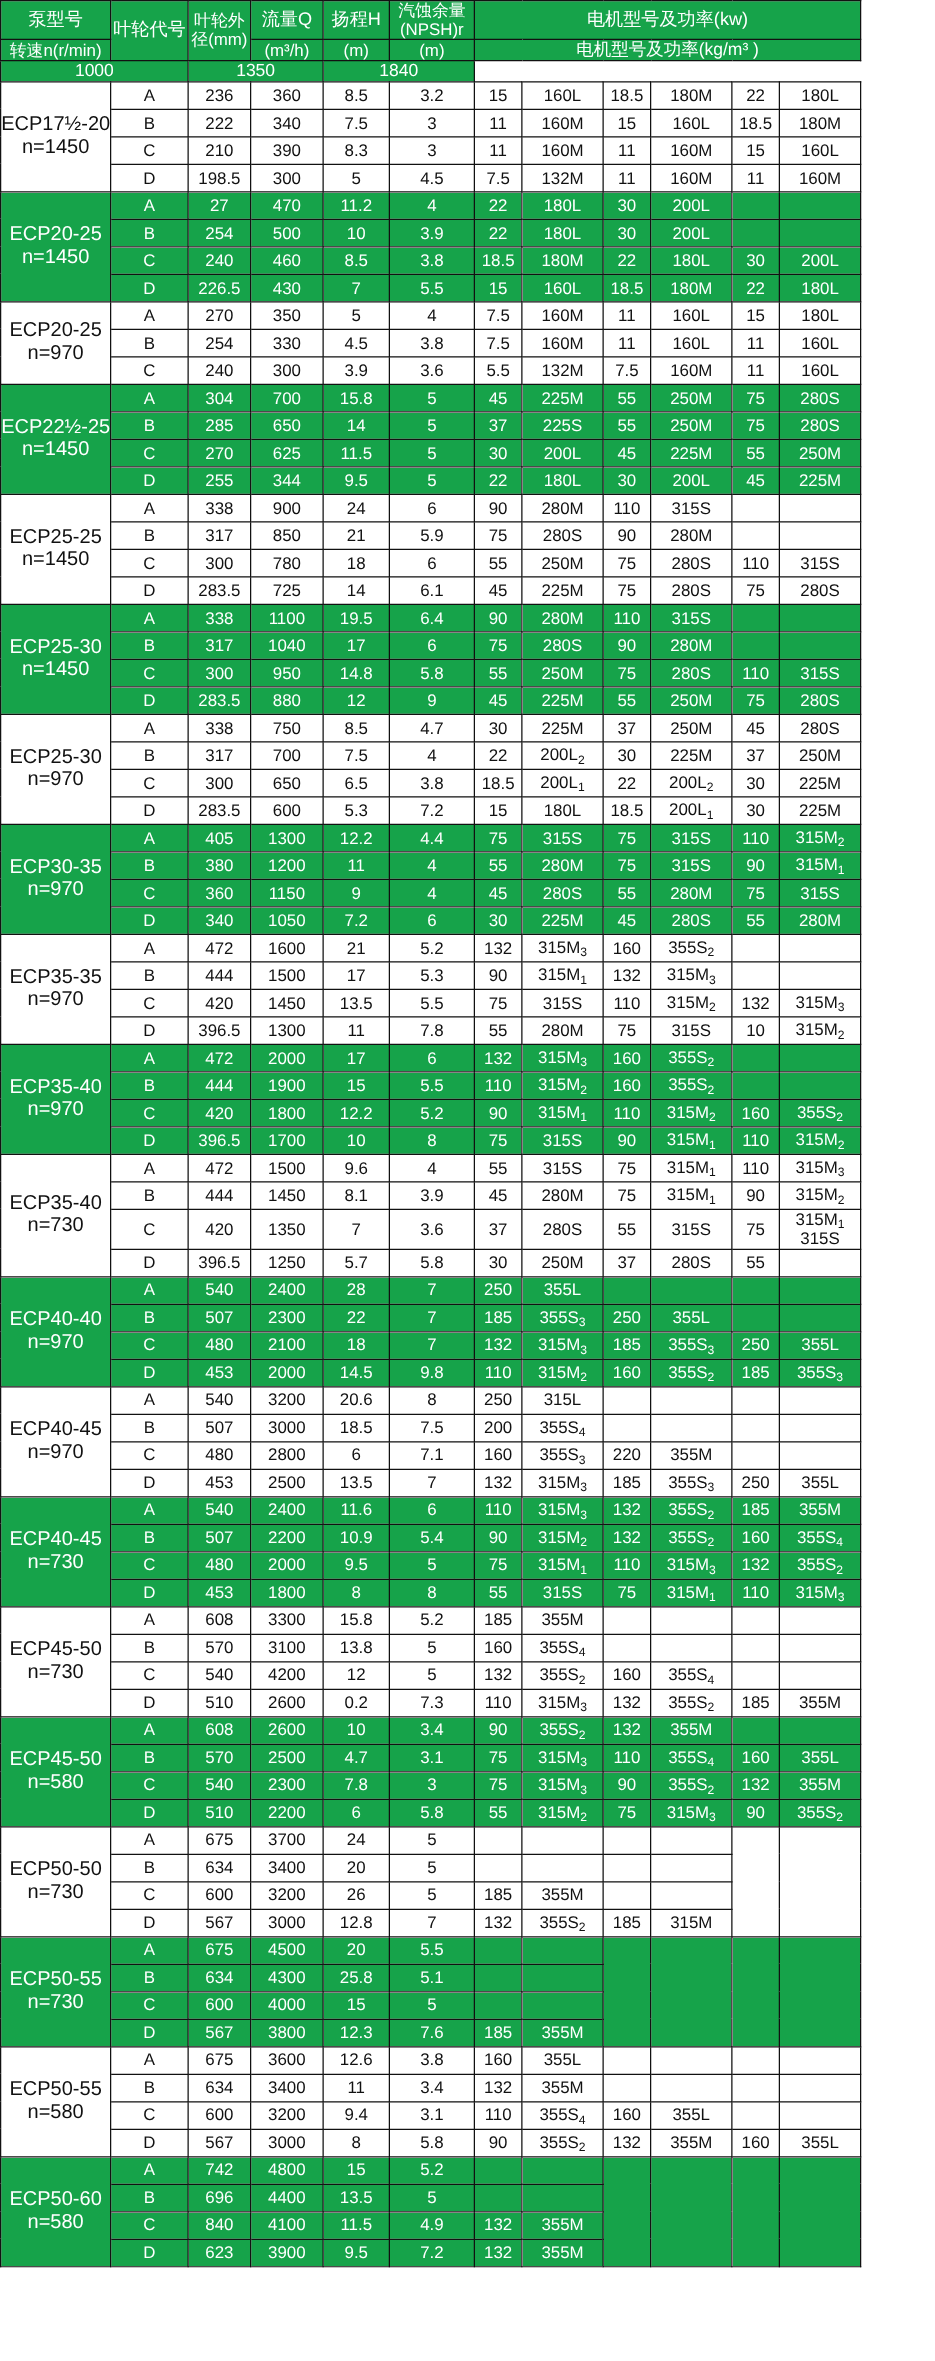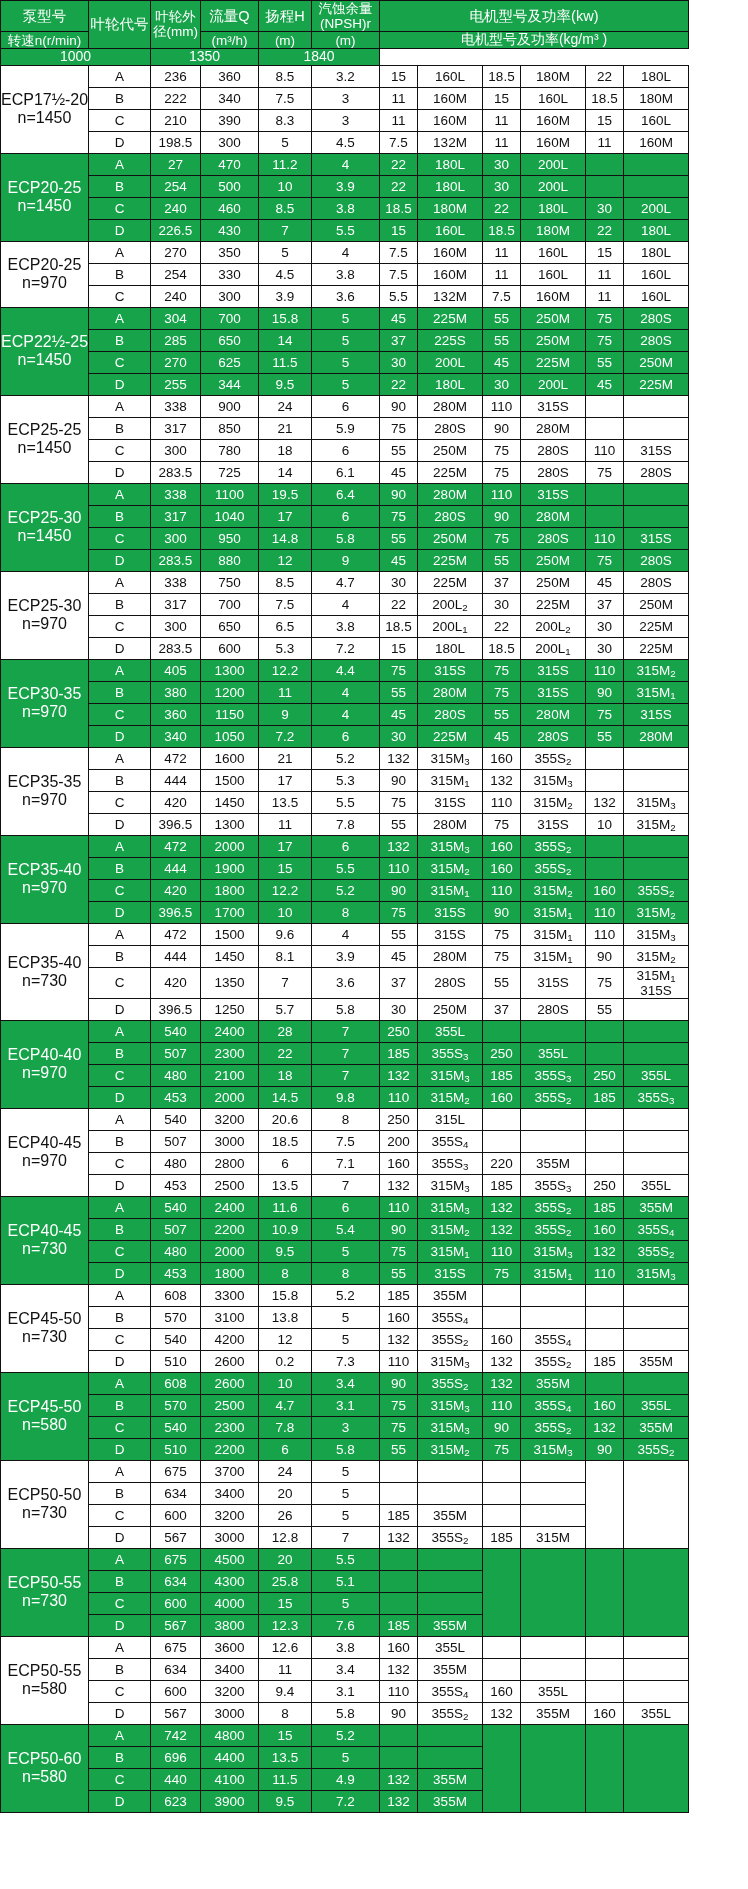--- a/index.html
+++ b/index.html
@@ -1113,21 +1113,21 @@
         <td>B</td>
         <td>696</td>
         <td>4400</td>
         <td>13.5</td>
         <td>5</td>
         <td></td>
         <td></td>
       </tr>
       <tr class="band-green">
         <td>C</td>
-        <td>440</td>
+        <td>840</td>
         <td>4100</td>
         <td>11.5</td>
         <td>4.9</td>
         <td>132</td>
         <td>355M</td>
       </tr>
       <tr class="band-green">
         <td>D</td>
         <td>623</td>
         <td>3900</td>

